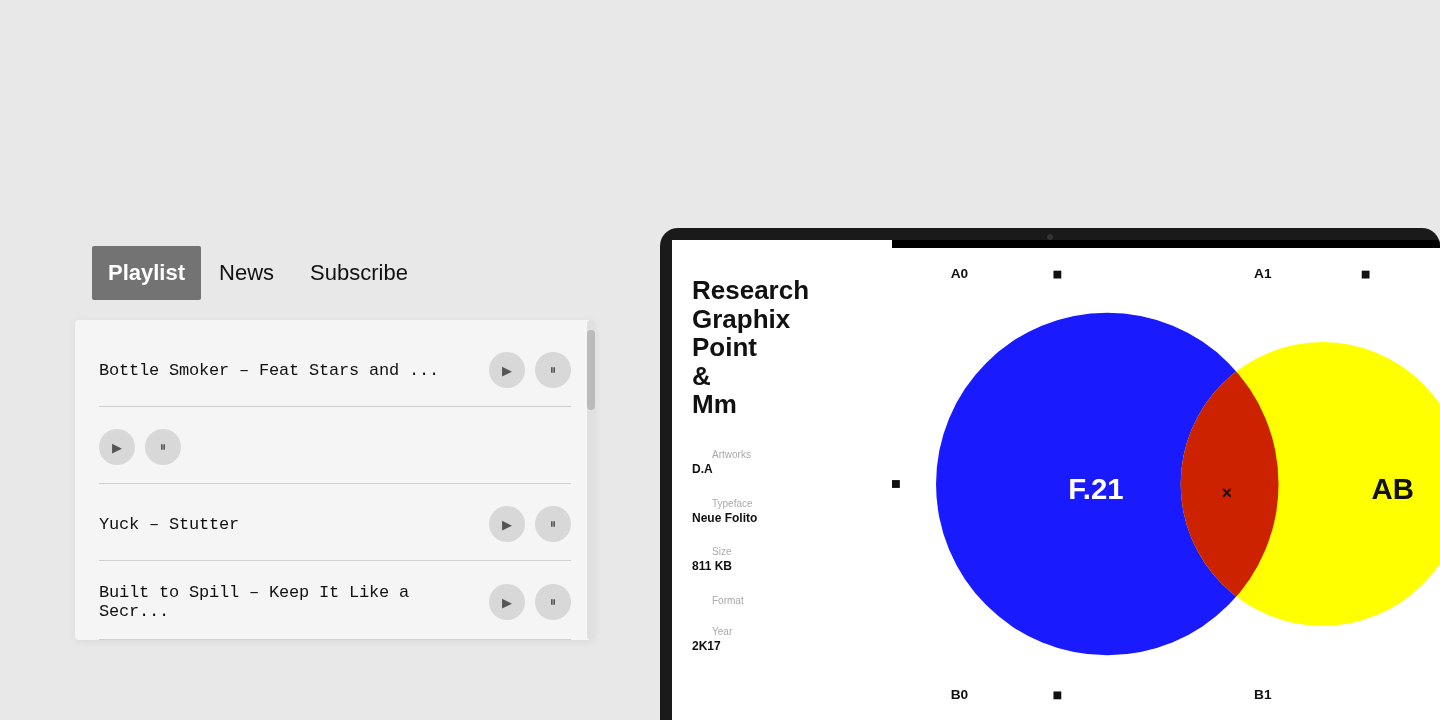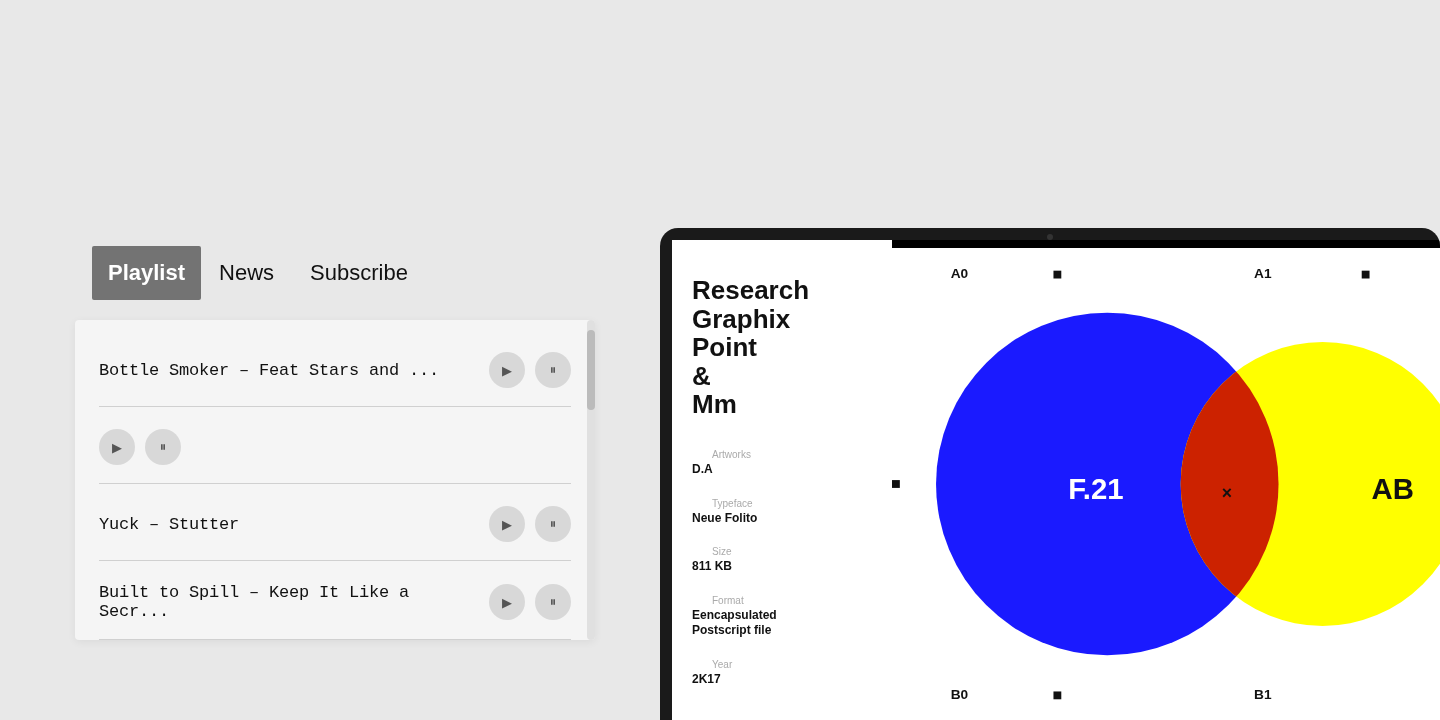--- a/index.html
+++ b/index.html
@@ -291,21 +291,20 @@
           <div class="info-value">Neue Folito</div>
         </div>
 
         <div class="info-row">
           <div class="info-label">Size</div>
           <div class="info-value">811 KB</div>
         </div>
 
         <div class="info-row">
           <div class="info-label">Format</div>
-          <div class="info-value">Eencapsulated<br>Postscript file</div>
         </div>
 
         <div class="info-row">
           <div class="info-label">Year</div>
           <div class="info-value">2K17</div>
         </div>
       </div>
 
       <div class="grid-area">
 

